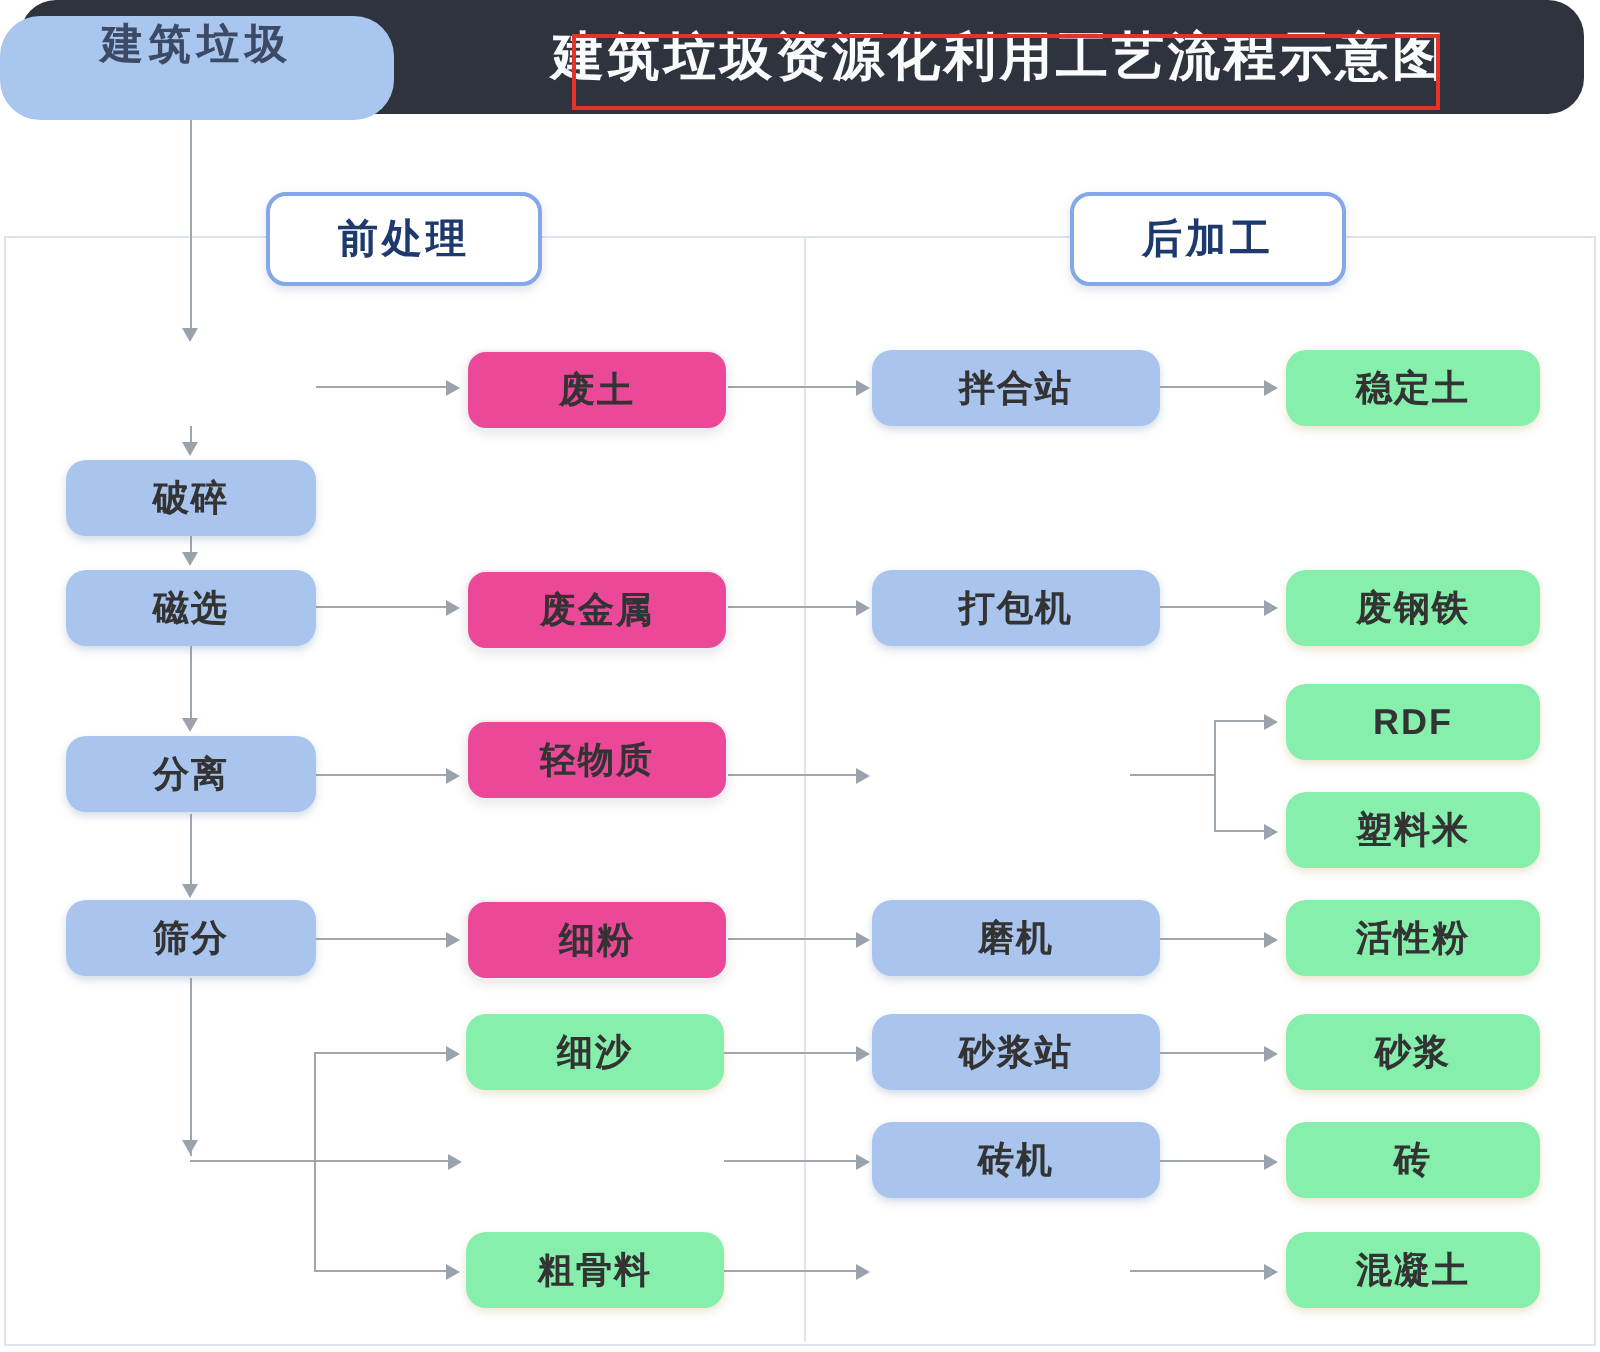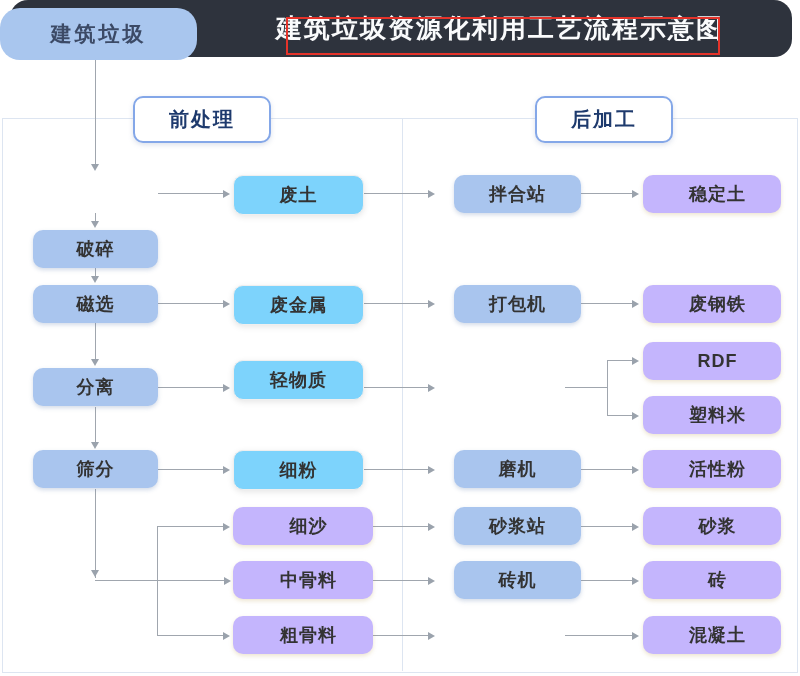--- a/index.html
+++ b/index.html
@@ -6,39 +6,39 @@
   .stage{position:relative;width:800px;height:676px;background:#fff;overflow:hidden;
          font-family:"Liberation Sans","DejaVu Sans",sans-serif;}
   
   .header-bar{position:absolute;left:10px;top:0;width:782px;height:57px;background:#2e333d;
               border-radius:18px;}
   .title{position:absolute;left:190px;top:0;width:600px;height:57px;display:flex;align-items:center;
          justify-content:center;color:#fafbfc;font-size:26px;font-weight:bold;letter-spacing:2px;}
   .highlight{position:absolute;left:286px;top:17px;width:430px;height:34px;
              border:2px solid #e5332a;z-index:5;}
   .badge{position:absolute;left:0;top:8px;width:197px;height:52px;background:#a9c6ee;
-         border-radius:20px;display:flex;align-items:center;justify-content:center;
+         border-radius:20px;display:flex;justify-content:center;
          color:#3c4a66;font-size:21px;font-weight:bold;letter-spacing:3px;z-index:2;}
   
   .frame{position:absolute;left:2px;top:118px;width:794px;height:553px;border:1px solid #dde5f1;}
   .divider{position:absolute;left:402px;top:118px;width:1px;height:553px;background:#dde5f1;}
   
   .pill{position:absolute;top:96px;width:134px;height:43px;background:#fff;border:2px solid #84a7e8;
         border-radius:10px;display:flex;align-items:center;justify-content:center;z-index:3;
         color:#1e3a6d;font-size:20px;font-weight:bold;letter-spacing:2px;
         box-shadow:0 2px 5px rgba(120,140,180,.25);}
   
   .node{position:absolute;height:38px;border-radius:10px;display:flex;align-items:center;
         justify-content:center;font-size:18px;font-weight:600;color:#333;z-index:2;letter-spacing:1px;}
   .blue{background:#a9c5ee;box-shadow:0 2px 4px rgba(110,135,180,.30);}
-  .yellow{background:#c4b5fd;box-shadow:0 2px 4px rgba(190,160,90,.28);padding-left:11px;}
-  .white{background:#7dd3fc;border:1px solid #efefef;box-shadow:0 2px 6px rgba(0,0,0,.10);}
+  .yellow{background:#86efac;box-shadow:0 2px 4px rgba(190,160,90,.28);}
+  .white{background:#ec4899;border:1px solid #efefef;box-shadow:0 2px 6px rgba(0,0,0,.10);}
   .c1{left:33px;width:125px;}
   .c2{left:233px;width:129px;}
-  .c3{left:454px;width:127px;}
+  .c3{left:436px;width:144px;}
   .c4{left:643px;width:127px;}
   
   .hl{position:absolute;height:1px;background:#a0a6ae;z-index:1;}
   .vl{position:absolute;width:1px;background:#a0a6ae;z-index:1;}
   .tr{position:absolute;width:0;height:0;border-top:4px solid transparent;
       border-bottom:4px solid transparent;border-left:7px solid #9aa2ac;z-index:1;}
   .td{position:absolute;width:0;height:0;border-left:4px solid transparent;
       border-right:4px solid transparent;border-top:7px solid #9aa2ac;z-index:1;}
 </style>
 </head>
@@ -67,21 +67,20 @@
   <div class="node blue c1" style="top:285px">磁选</div>
   <div class="node blue c1" style="top:230px">破碎</div>
   <div class="node blue c1" style="top:368px">分离</div>
   <div class="node blue c1" style="top:450px">筛分</div>
 
   <div class="node white c2" style="top:175px">废土</div>
   <div class="node white c2" style="top:285px">废金属</div>
   <div class="node white c2" style="top:360px">轻物质</div>
   <div class="node white c2" style="top:450px">细粉</div>
   <div class="node yellow c2" style="top:507px">细沙</div>
-  <div class="node yellow c2" style="top:561px">中骨料</div>
   <div class="node yellow c2" style="top:616px">粗骨料</div>
 
   <div class="node blue c3" style="top:175px">拌合站</div>
   <div class="node blue c3" style="top:285px">打包机</div>
   <div class="node blue c3" style="top:450px">磨机</div>
   <div class="node blue c3" style="top:507px">砂浆站</div>
   <div class="node blue c3" style="top:561px">砖机</div>
 
   <div class="node yellow c4" style="top:175px">稳定土</div>
   <div class="node yellow c4" style="top:285px">废钢铁</div>

